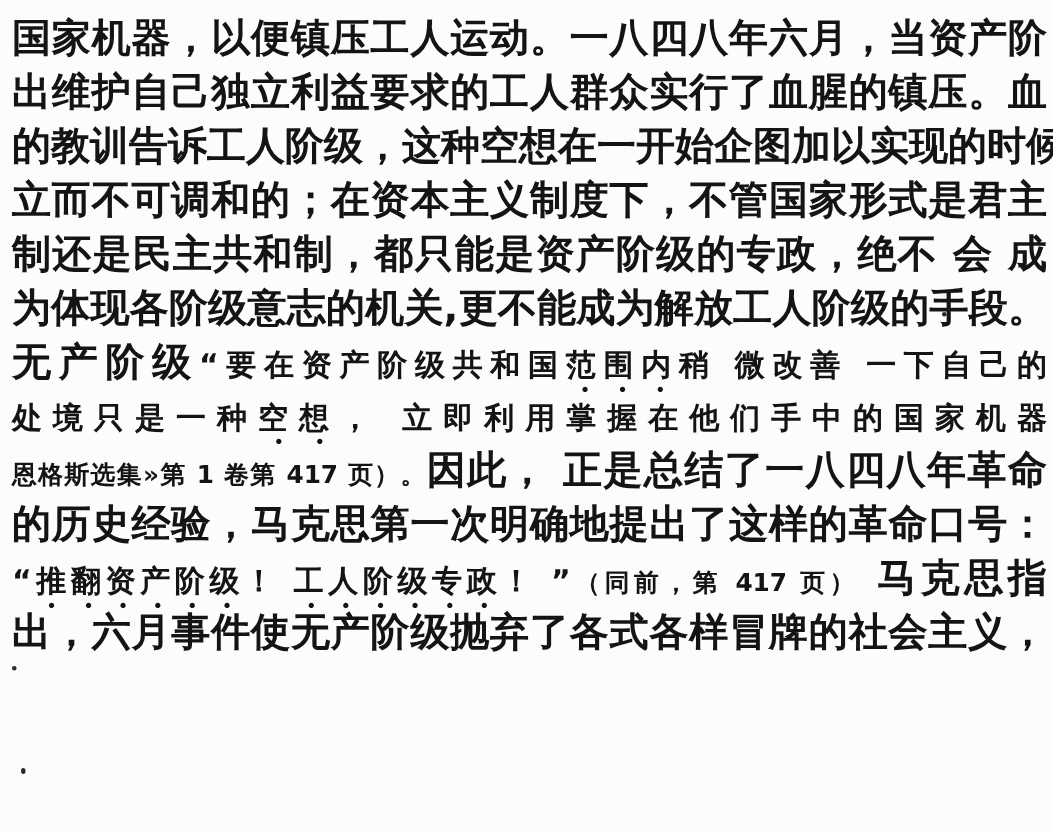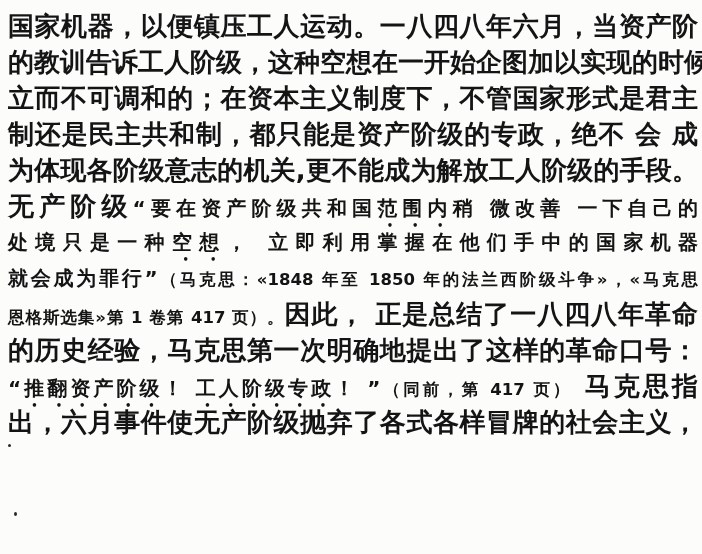--- a/index.html
+++ b/index.html
@@ -51,27 +51,27 @@
   .speck-1 { left: 14px; top: 512px; width: 3px; height: 4px; }
   .speck-2 { left: 628px; top: 208px; width: 3px; height: 3px; }
   .speck-3 { left: 8px; top: 444px; width: 3px; height: 3px; }
 </style>
 </head>
 <body>
 
 <div class="page">
   <div id="text-block">
       <div class="line"><span class="seg-main">国家机器，以便镇压工人运动。一八四八年六月，当资产阶</span></div>
+      <div class="line"><span class="seg-main">出维护自己独立利益要求的工人群众实行了血腥的镇压。血</span></div>
       <div class="line"><span class="seg-main">的教训告诉工人阶级，这种空想在一开始企图加以实现的时候</span></div>
       <div class="line"><span class="seg-main">立而不可调和的；在资本主义制度下，不管国家形式是君主</span></div>
       <div class="line"><span class="seg-main">制还是民主共和制，都只能是资产阶级的专政，绝不 会 成</span></div>
       <div class="line"><span class="seg-main">为体现各阶级意志的机关,更不能成为解放工人阶级的手段。</span></div>
       <div class="line"><span class="seg-main">无产阶级</span><span class="seg-quote">“要在资产阶级共和国</span><span class="seg-quote seg-emph">范围内</span><span class="seg-quote">稍 微改善 一下自己的</span></div>
       <div class="line"><span class="seg-quote">处境只是一种</span><span class="seg-quote seg-emph">空想</span><span class="seg-quote">， 立即利用掌握在他们手中的国家机器</span></div>
-      <div class="line"><span class="seg-quote">就会成为罪行”</span><span class="seg-cite">（马克思：«1848 年至 1850 年的法兰西阶级斗争»，«马克思</span></div>
       <div class="line"><span class="seg-cite">恩格斯选集»第 1 卷第 417 页）。</span><span class="seg-main">因此， 正是总结了一八四八年革命</span></div>
       <div class="line"><span class="seg-main">的历史经验，马克思第一次明确地提出了这样的革命口号：</span></div>
       <div class="line"><span class="seg-quote">“</span><span class="seg-quote seg-emph">推翻资产阶级</span><span class="seg-quote">！ </span><span class="seg-quote seg-emph">工人阶级专政</span><span class="seg-quote">！ ”</span><span class="seg-cite">（同前，第 417 页）</span><span class="seg-main"> 马克思指</span></div>
       <div class="line"><span class="seg-main">出，六月事件使无产阶级抛弃了各式各样冒牌的社会主义，</span></div>
     </div>
   <div class="speck speck-1"></div>
   <div class="speck speck-2"></div>
   <div class="speck speck-3"></div>
 </div>
 

